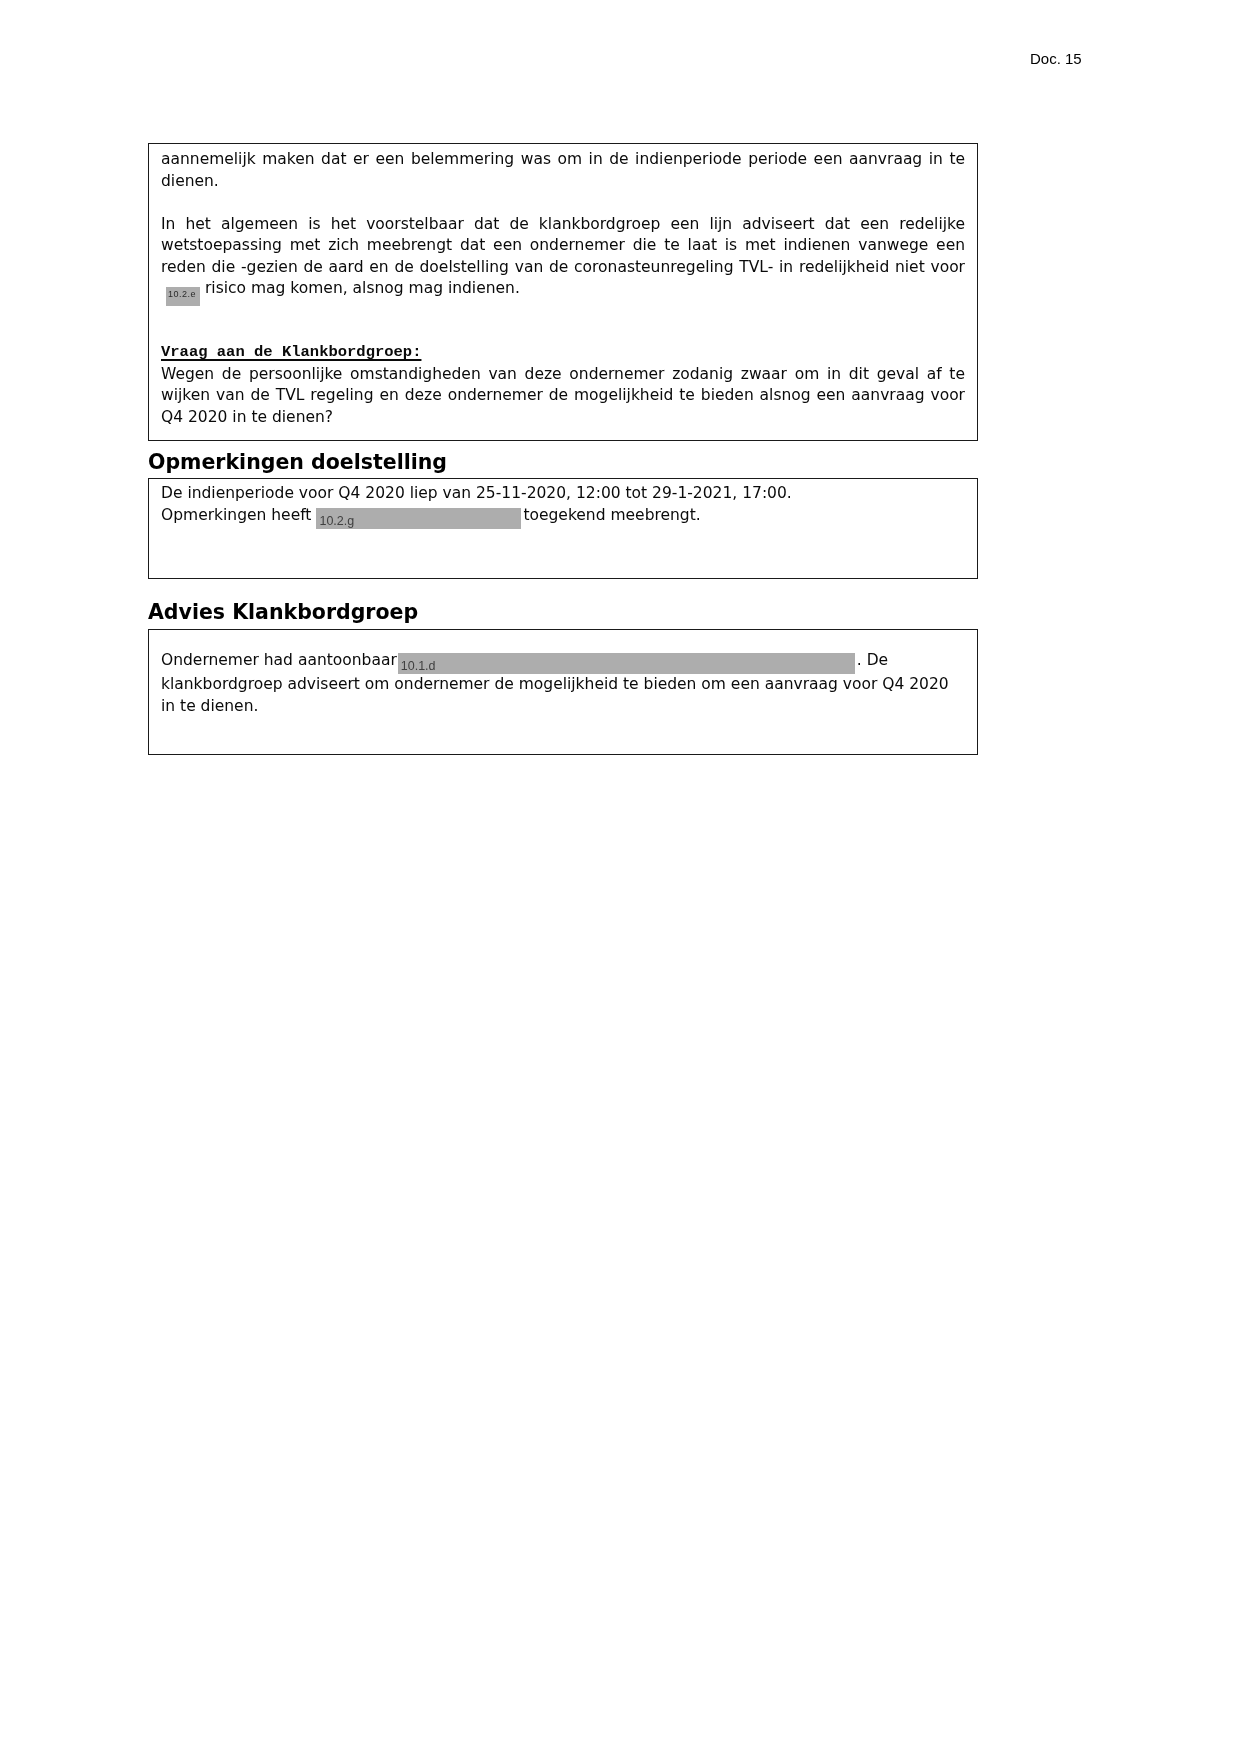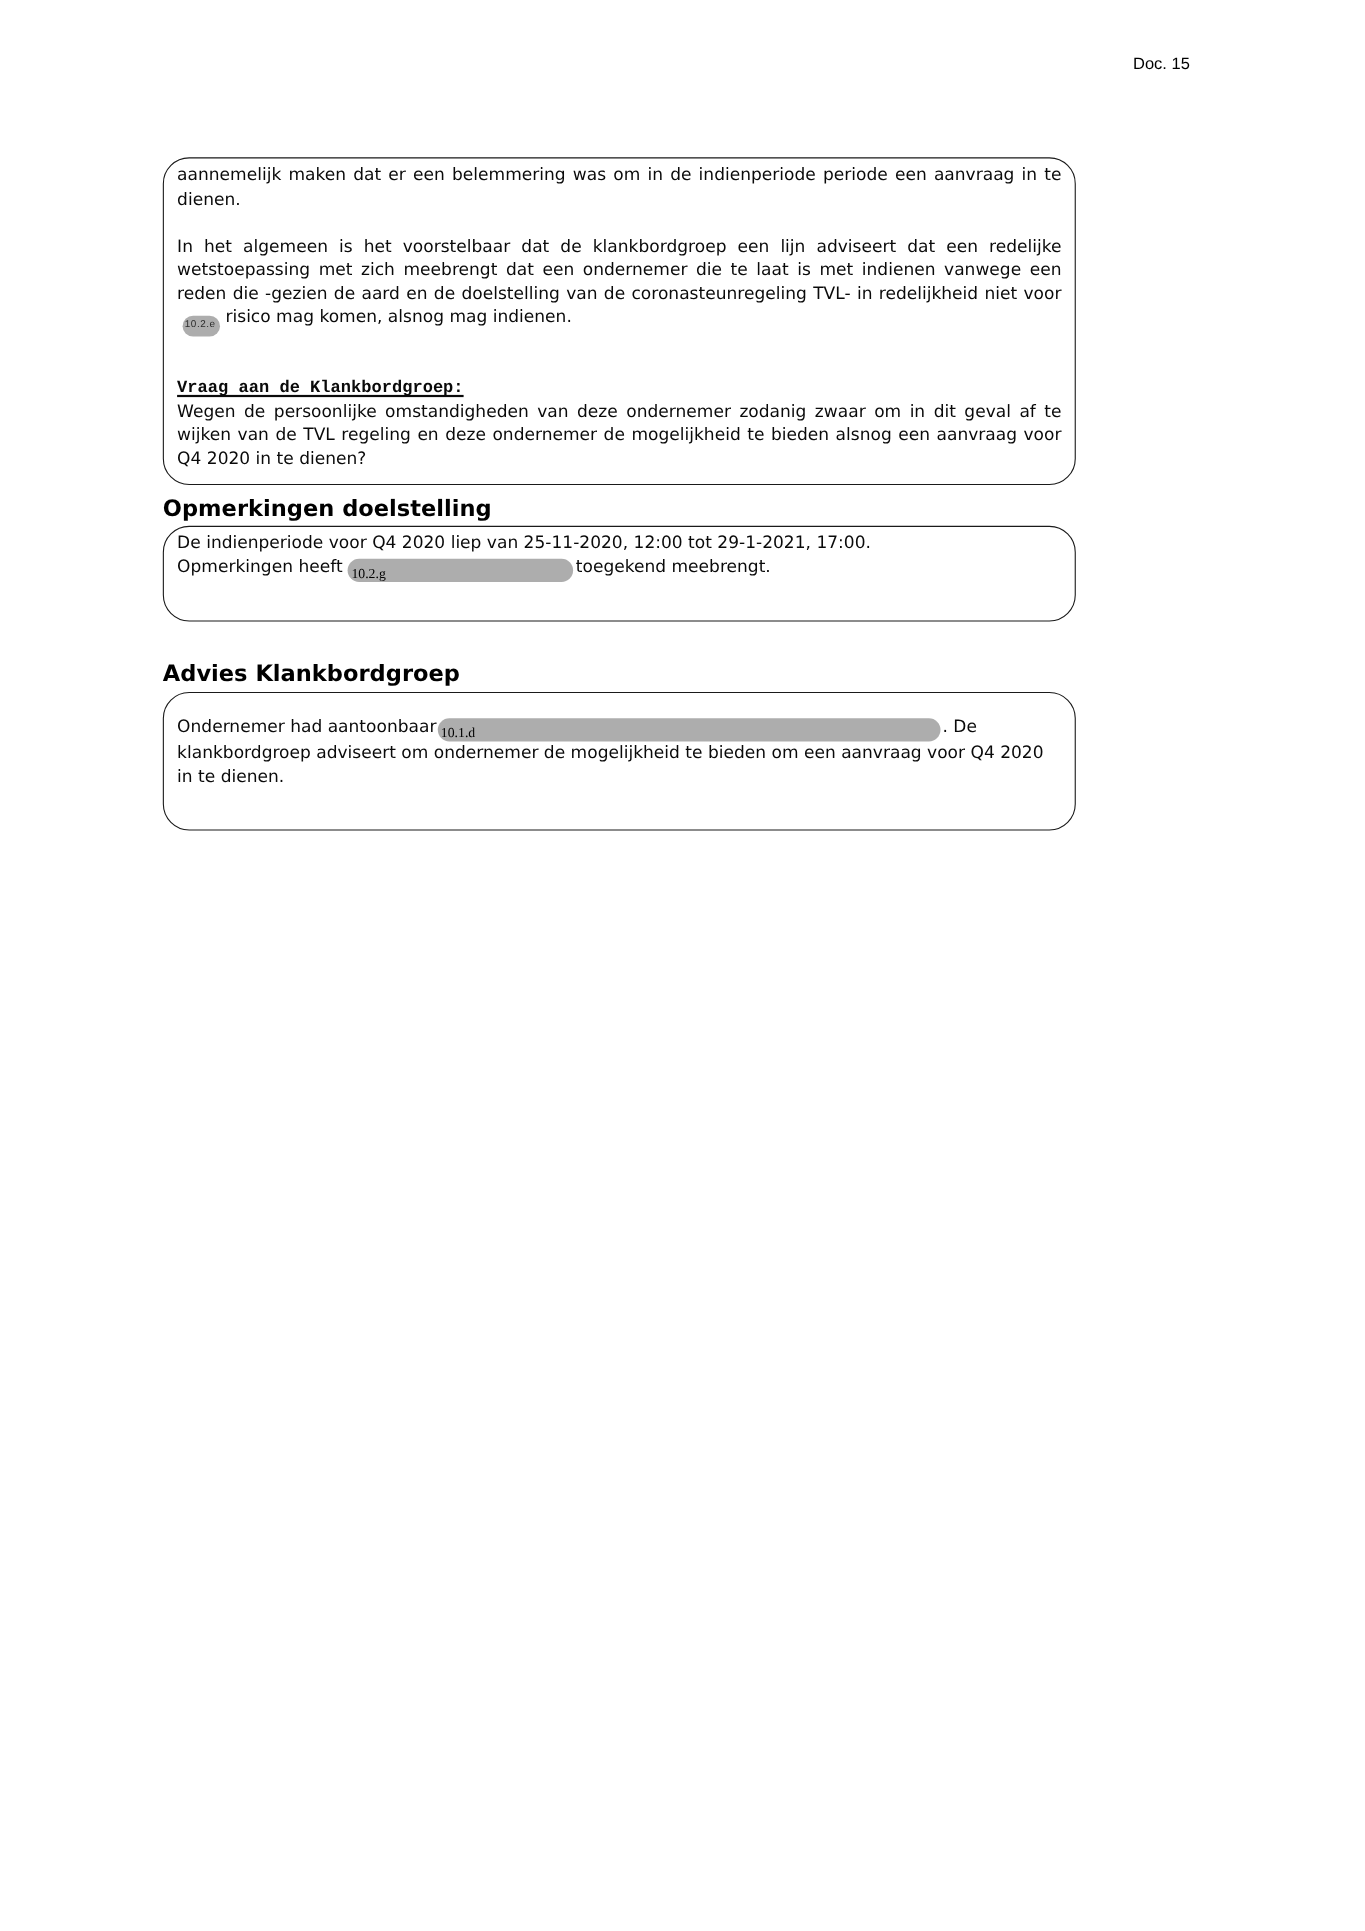--- a/index.html
+++ b/index.html
@@ -1,15 +1,15 @@
 <!DOCTYPE html>
 <html><head>
 <meta charset="utf-8">
 <style>
-  * { margin: 0; padding: 0; box-sizing: border-box; border-radius: 24px; }
+  * { margin: 0; padding: 0; box-sizing: border-box; }
   html, body { background: #ffffff; }
   .page {
     position: relative;
     width: 1241px;
     height: 1755px;
     background: #ffffff;
     font-family: "DejaVu Sans", sans-serif;
     color: #0a0a0a;
     overflow: hidden;
   }
@@ -23,21 +23,21 @@
   }
   .box {
     position: absolute;
     left: 148px;
     width: 830px;
     border: 1.5px solid #1a1a1a;
     font-size: 15.5px;
     line-height: 21.5px;
   }
   .box1 { top: 143px; min-height: 285px; padding: 5px 12px 12px 12px; }
-  .box2 { top: 478px; height: 87px;  padding: 4px 12px 0 12px; }
+  .box2 { top: 478px; height: 101px;  padding: 4px 12px 0 12px; }
   .box3 { top: 629px; height: 126px; padding: 20px 12px 0 12px; }
   .just { text-align: justify; }
   .p1 { margin-bottom: 21.5px; }
   .p2 { margin-bottom: 36px; }
   .vraag-head {
     font-weight: bold;
     text-decoration: underline;
     text-decoration-thickness: 1.5px;
     text-underline-offset: 3px;
     font-family: Liberation Mono, monospace;
@@ -67,23 +67,23 @@
     letter-spacing: 0.5px;
   }
   .redact-bar {
     display: inline-block;
     background: #adadad;
     height: 21px;
     vertical-align: -5px;
     padding: 2px 0 0 3px;
   }
   .bar-label {
-    font-family: Liberation Serif, serif;
+    font-family: Liberation Sans, sans-serif;
     font-size: 12.5px;
-    color: #000000;
+    color: #404040;
     margin-top: 40px;
   }
   .bar-g { width: 205px; margin: 0 2px 0 5px; }
   .bar-d { width: 457px; margin: 0 2px 0 1px; }
 </style>
 </head>
 <body>
 
 <div class="page">
 

